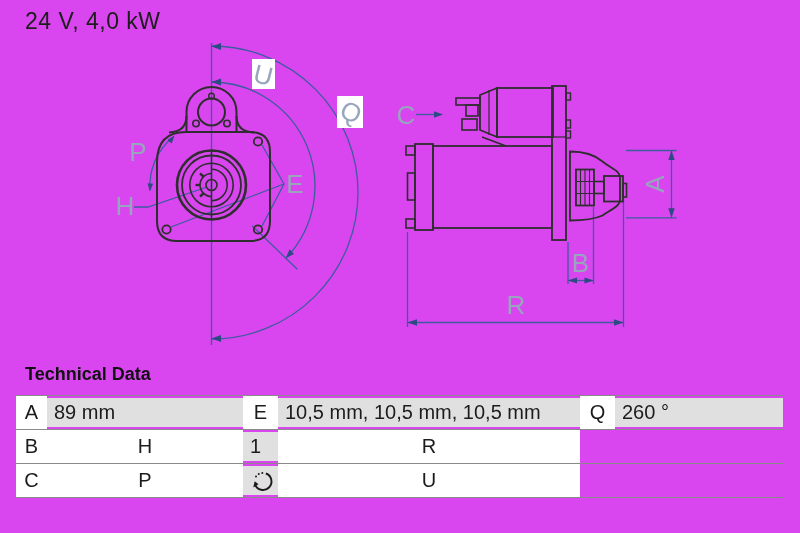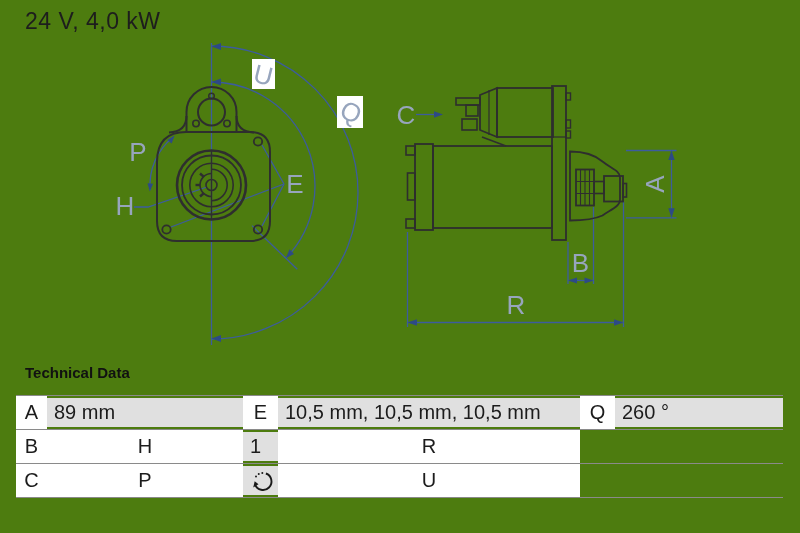--- a/index.html
+++ b/index.html
@@ -1,20 +1,20 @@
 <!DOCTYPE html>
 <html><head>
 <meta charset="utf-8">
 <style>
   html,body{margin:0;padding:0;background:#ffffff;}
-  #stage{position:relative;width:800px;height:533px;background:#4d7c0f;overflow:hidden;
+  #stage{position:relative;width:800px;height:533px;background:#d946ef;overflow:hidden;
          font-family:"Liberation Sans",sans-serif;color:#1c1c1c;}
   #product-title{position:absolute;left:25px;top:8px;font-size:23px;letter-spacing:.5px;color:#1d1d1d;}
   #drawing-svg{position:absolute;left:0;top:0;}
-  #td-heading{position:absolute;left:25px;top:364px;font-size:15px;font-weight:bold;color:#111;}
+  #td-heading{position:absolute;left:25px;top:364px;font-size:18px;font-weight:bold;color:#111;}
   #td-table{position:absolute;left:16px;top:395px;width:767px;border-bottom:1px solid #8a8a8a;}
   .td-row{display:grid;grid-template-columns:31px 196px 35px 302px 35px 168px;
           height:34px;border-top:1px solid #8a8a8a;box-sizing:border-box;}
   .key-cell{background:#fff;display:flex;align-items:center;justify-content:center;
             font-size:20px;color:#1c1c1c;}
   .val-cell{display:flex;align-items:stretch;}
   .val-inner{background:#e0e0e0;flex:1;margin:2px 0;display:flex;align-items:center;
              padding-left:7px;font-size:20px;color:#1c1c1c;white-space:nowrap;overflow:hidden;}
   .dimline{stroke:#3c5c9e;stroke-width:1.3;fill:none;}
   .dimarrow{fill:#2d4a85;stroke:none;}

